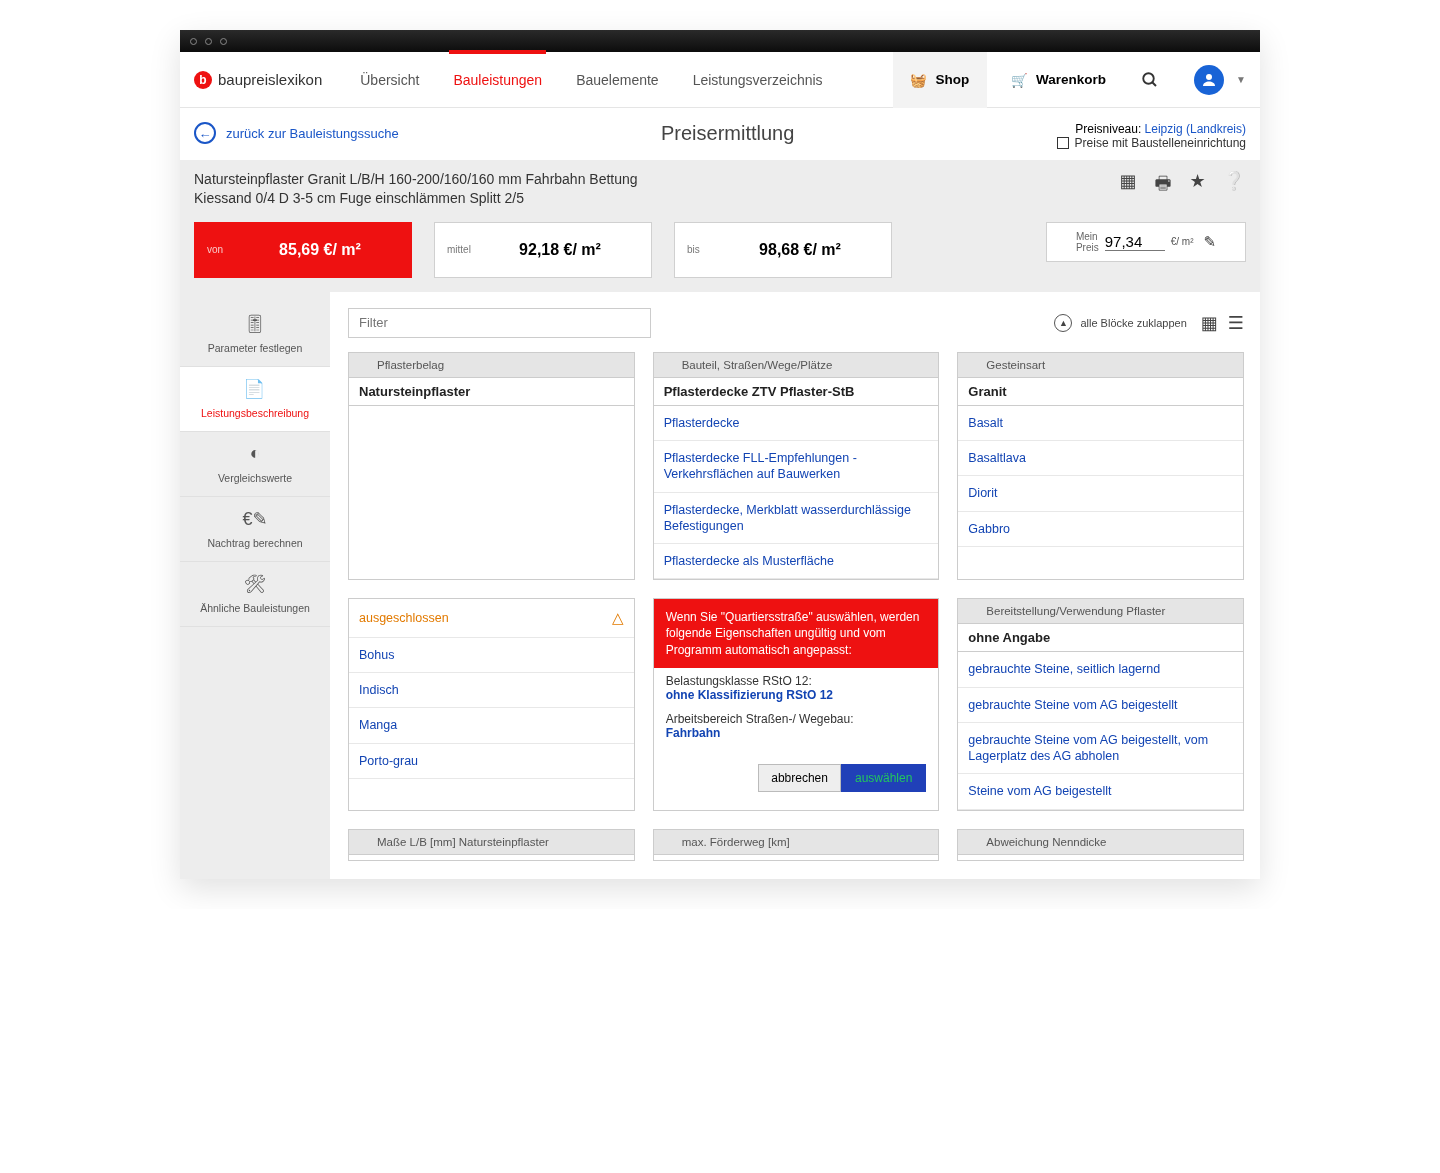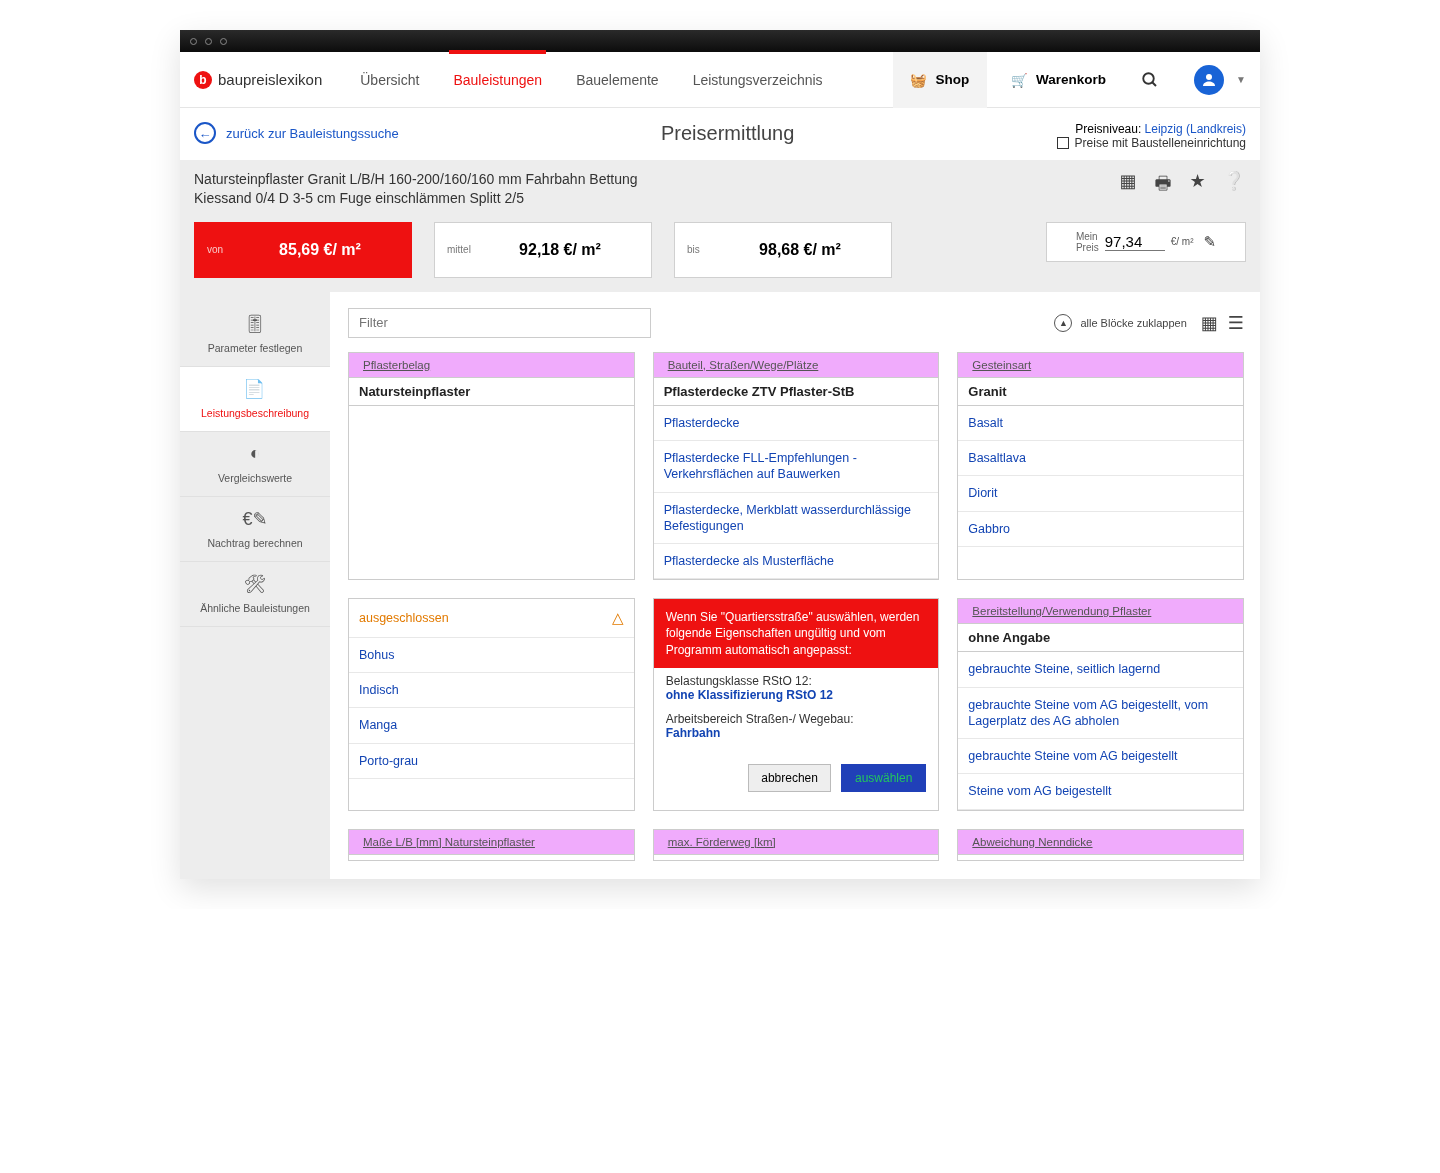--- a/index.html
+++ b/index.html
@@ -57,33 +57,33 @@
   .toolrow { display:flex; align-items:center; gap:14px; margin-bottom:14px; }
   .filterinput { width:303px; height:30px; border:1px solid #ccc; padding:0 10px; font-size:13px; color:#666; }
   .collapse { margin-left:auto; display:flex; align-items:center; gap:8px; font-size:11px; color:#444; cursor:pointer; }
   .collapse .arr { width:18px; height:18px; border:1.5px solid #555; border-radius:50%; display:flex; align-items:center; justify-content:center; font-size:9px; }
   .viewicons { display:flex; gap:10px; font-size:18px; color:#444; }
   .viewicons span { cursor:pointer; }
 
   .optgrid { display:grid; grid-template-columns: 1fr 1fr 1fr; gap:18px; }
   .optblock { border:1px solid #ccc; background:#fff; display:flex; flex-direction:column; min-height:170px; }
   .optblock.short { min-height:32px; }
-  .optheader { background:#f0abfc; border-bottom:1px solid #ccc; padding:6px 14px; font-size:11.5px; color:#555;text-decoration:underline; }
+  .optheader { background:#e5e5e5; border-bottom:1px solid #ccc; padding:6px 28px; font-size:11.5px; color:#555; }
   .optsel { padding:6px 10px; font-size:13px; font-weight:600; color:#222; border-bottom:1px solid #ccc; }
   .optlist { overflow-y:scroll; flex:1; }
   .optitem { padding:9px 10px; font-size:12.5px; color:#1244b3; border-bottom:1px solid #e8e8e8; cursor:pointer; line-height:1.3; }
   .optitem.warn { color:#e27a00; display:flex; justify-content:space-between; align-items:center; }
   .optitem.warn .tri { color:#e27a00; font-size:15px; }
 
   .warnblock { border:1px solid #ccc; background:#fff; display:flex; flex-direction:column; }
   .warnhead { background:#e11; color:#fff; font-size:12px; padding:10px 12px; line-height:1.35; }
   .warnbody { padding:4px 12px; font-size:12px; color:#333; }
   .warnbody .k { color:#333; margin-top:2px; }
   .warnbody .v { color:#1244b3; font-weight:600; margin-bottom:10px; }
-  .warnbtns { display:flex; justify-content:flex-end; gap:10px; padding:10px 12px 12px; }
+  .warnbtns { display:flex; justify-content:flex-end; padding:10px 12px 12px; }
   .btn-cancel { background:#eee; border:1px solid #bbb; padding:6px 12px; font-size:12px; cursor:pointer; }
   .btn-ok { background:#2040b8; color:#22c55e; border:none; padding:7px 14px; font-size:12px; cursor:pointer; }
 
   ::-webkit-scrollbar { width:12px; }
   ::-webkit-scrollbar-track { background:#eee; }
   ::-webkit-scrollbar-thumb { background:#c5c5c5; }
 </style>
 </head>
 <body>
 
@@ -265,22 +265,22 @@
             <button class="btn-cancel">abbrechen</button>
             <button class="btn-ok">auswählen</button>
           </div>
         </div>
 
         <div class="optblock" style="min-height:200px;">
           <div class="optheader">Bereitstellung/Verwendung Pflaster</div>
           <div class="optsel">ohne Angabe</div>
           <div class="optlist">
             <div class="optitem">gebrauchte Steine, seitlich lagernd</div>
+            <div class="optitem">gebrauchte Steine vom AG beigestellt</div>
             <div class="optitem">gebrauchte Steine vom AG beigestellt, vom Lagerplatz des AG abholen</div>
-            <div class="optitem">gebrauchte Steine vom AG beigestellt</div>
             <div class="optitem">Steine vom AG beigestellt</div>
           </div>
         </div>
 
         <div class="optblock short">
           <div class="optheader">Maße L/B [mm] Natursteinpflaster</div>
         </div>
         <div class="optblock short">
           <div class="optheader">max. Förderweg [km]</div>
         </div>

